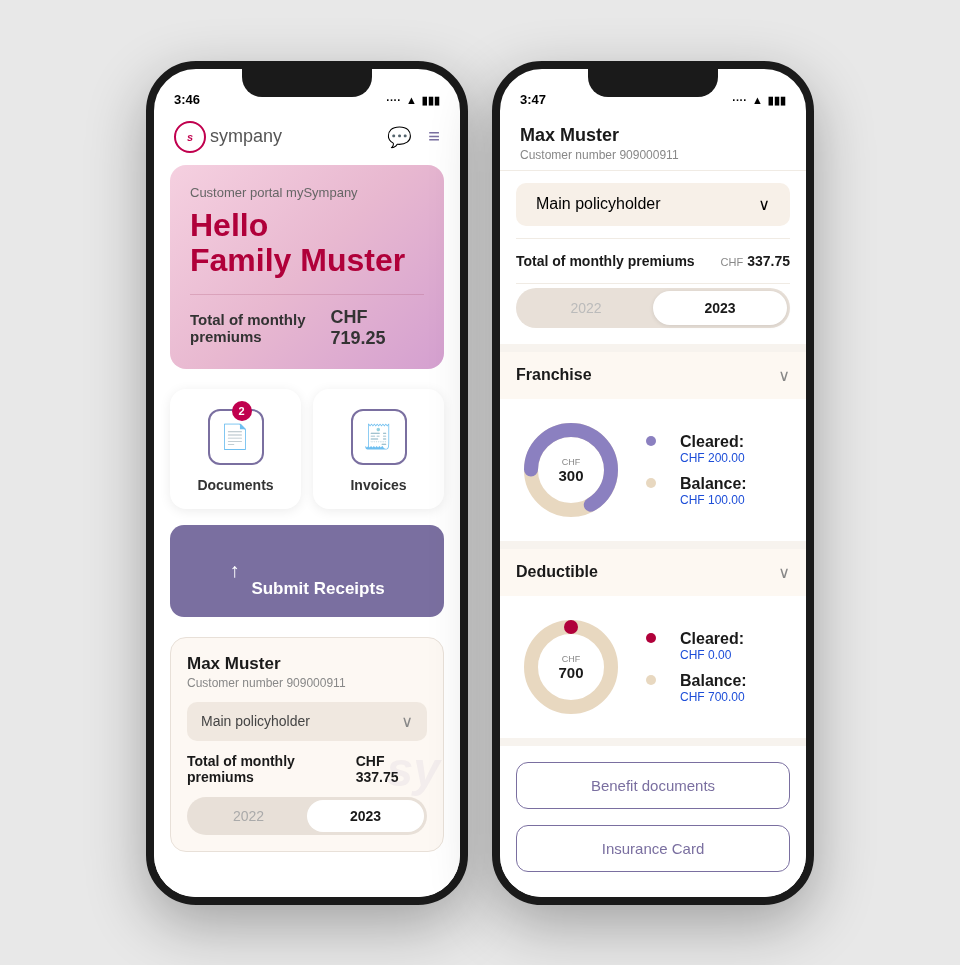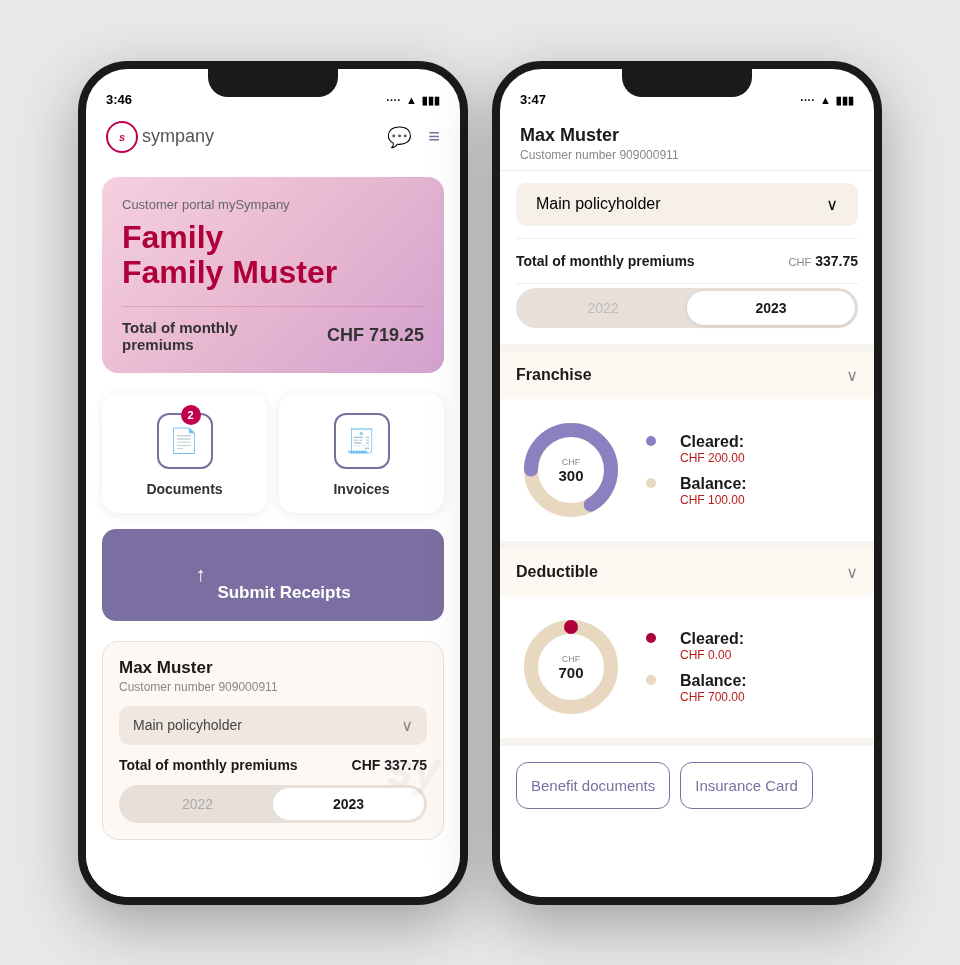--- a/index.html
+++ b/index.html
@@ -9,21 +9,21 @@
       justify-content: center;
       align-items: center;
       min-height: 100vh;
       font-family: -apple-system, BlinkMacSystemFont, 'Segoe UI', sans-serif;
       gap: 24px;
       padding: 20px;
     }
 
     
     .phone {
-      width: 390px;
+      width: 322px;
       height: 844px;
       background: #fff;
       border-radius: 50px;
       border: 8px solid #1a1a1a;
       overflow: hidden;
       position: relative;
       box-shadow: 0 20px 60px rgba(0,0,0,0.3);
       display: flex;
       flex-direction: column;
     }
@@ -115,21 +115,21 @@
     }
 
     .header-icon {
       font-size: 20px;
       color: #7a6fa0;
       cursor: pointer;
     }
 
     
     .hero-banner {
-      margin: 12px 16px;
+      margin: 0 16px;
       background: linear-gradient(135deg, #f5d0e0 0%, #e8b8d0 50%, #d4a0d0 100%);
       border-radius: 16px;
       padding: 20px;
       margin-bottom: 20px;
     }
 
     .hero-subtitle {
       font-size: 13px;
       color: #666;
       margin-bottom: 8px;
@@ -517,29 +517,29 @@
       flex-shrink: 0;
     }
 
     .legend-title {
       font-weight: 700;
       color: #1a1a1a;
     }
 
     .legend-value {
       font-size: 12px;
-      color: #b91c1c;
+      color: #1d4ed8;
     }
 
     
     .bottom-buttons {
       padding: 16px 16px 8px;
       display: flex;
-      flex-direction: row;
-      gap: 10px;
+      flex-direction: column;
+      gap: 16px;
     }
 
     .outline-btn {
       border: 1.5px solid #7a6fa0;
       border-radius: 12px;
       padding: 14px;
       text-align: center;
       color: #7a6fa0;
       font-size: 15px;
       font-weight: 500;
@@ -589,21 +589,21 @@
       </div>
       <div class="header-icons">
         <span class="header-icon">💬</span>
         <span class="header-icon">≡</span>
       </div>
     </div>
 
     <div class="hero-banner">
       <div class="hero-subtitle">Customer portal mySympany</div>
       <div class="hero-title">
-        <div>Family</div>
+        <div>Hello</div>
         <div>Family Muster</div>
       </div>
       <hr class="hero-divider">
       <div class="hero-premiums">
         <div class="premiums-label">Total of monthly premiums</div>
         <div class="premiums-value">CHF 719.25</div>
       </div>
     </div>
 
     <div class="action-cards">

